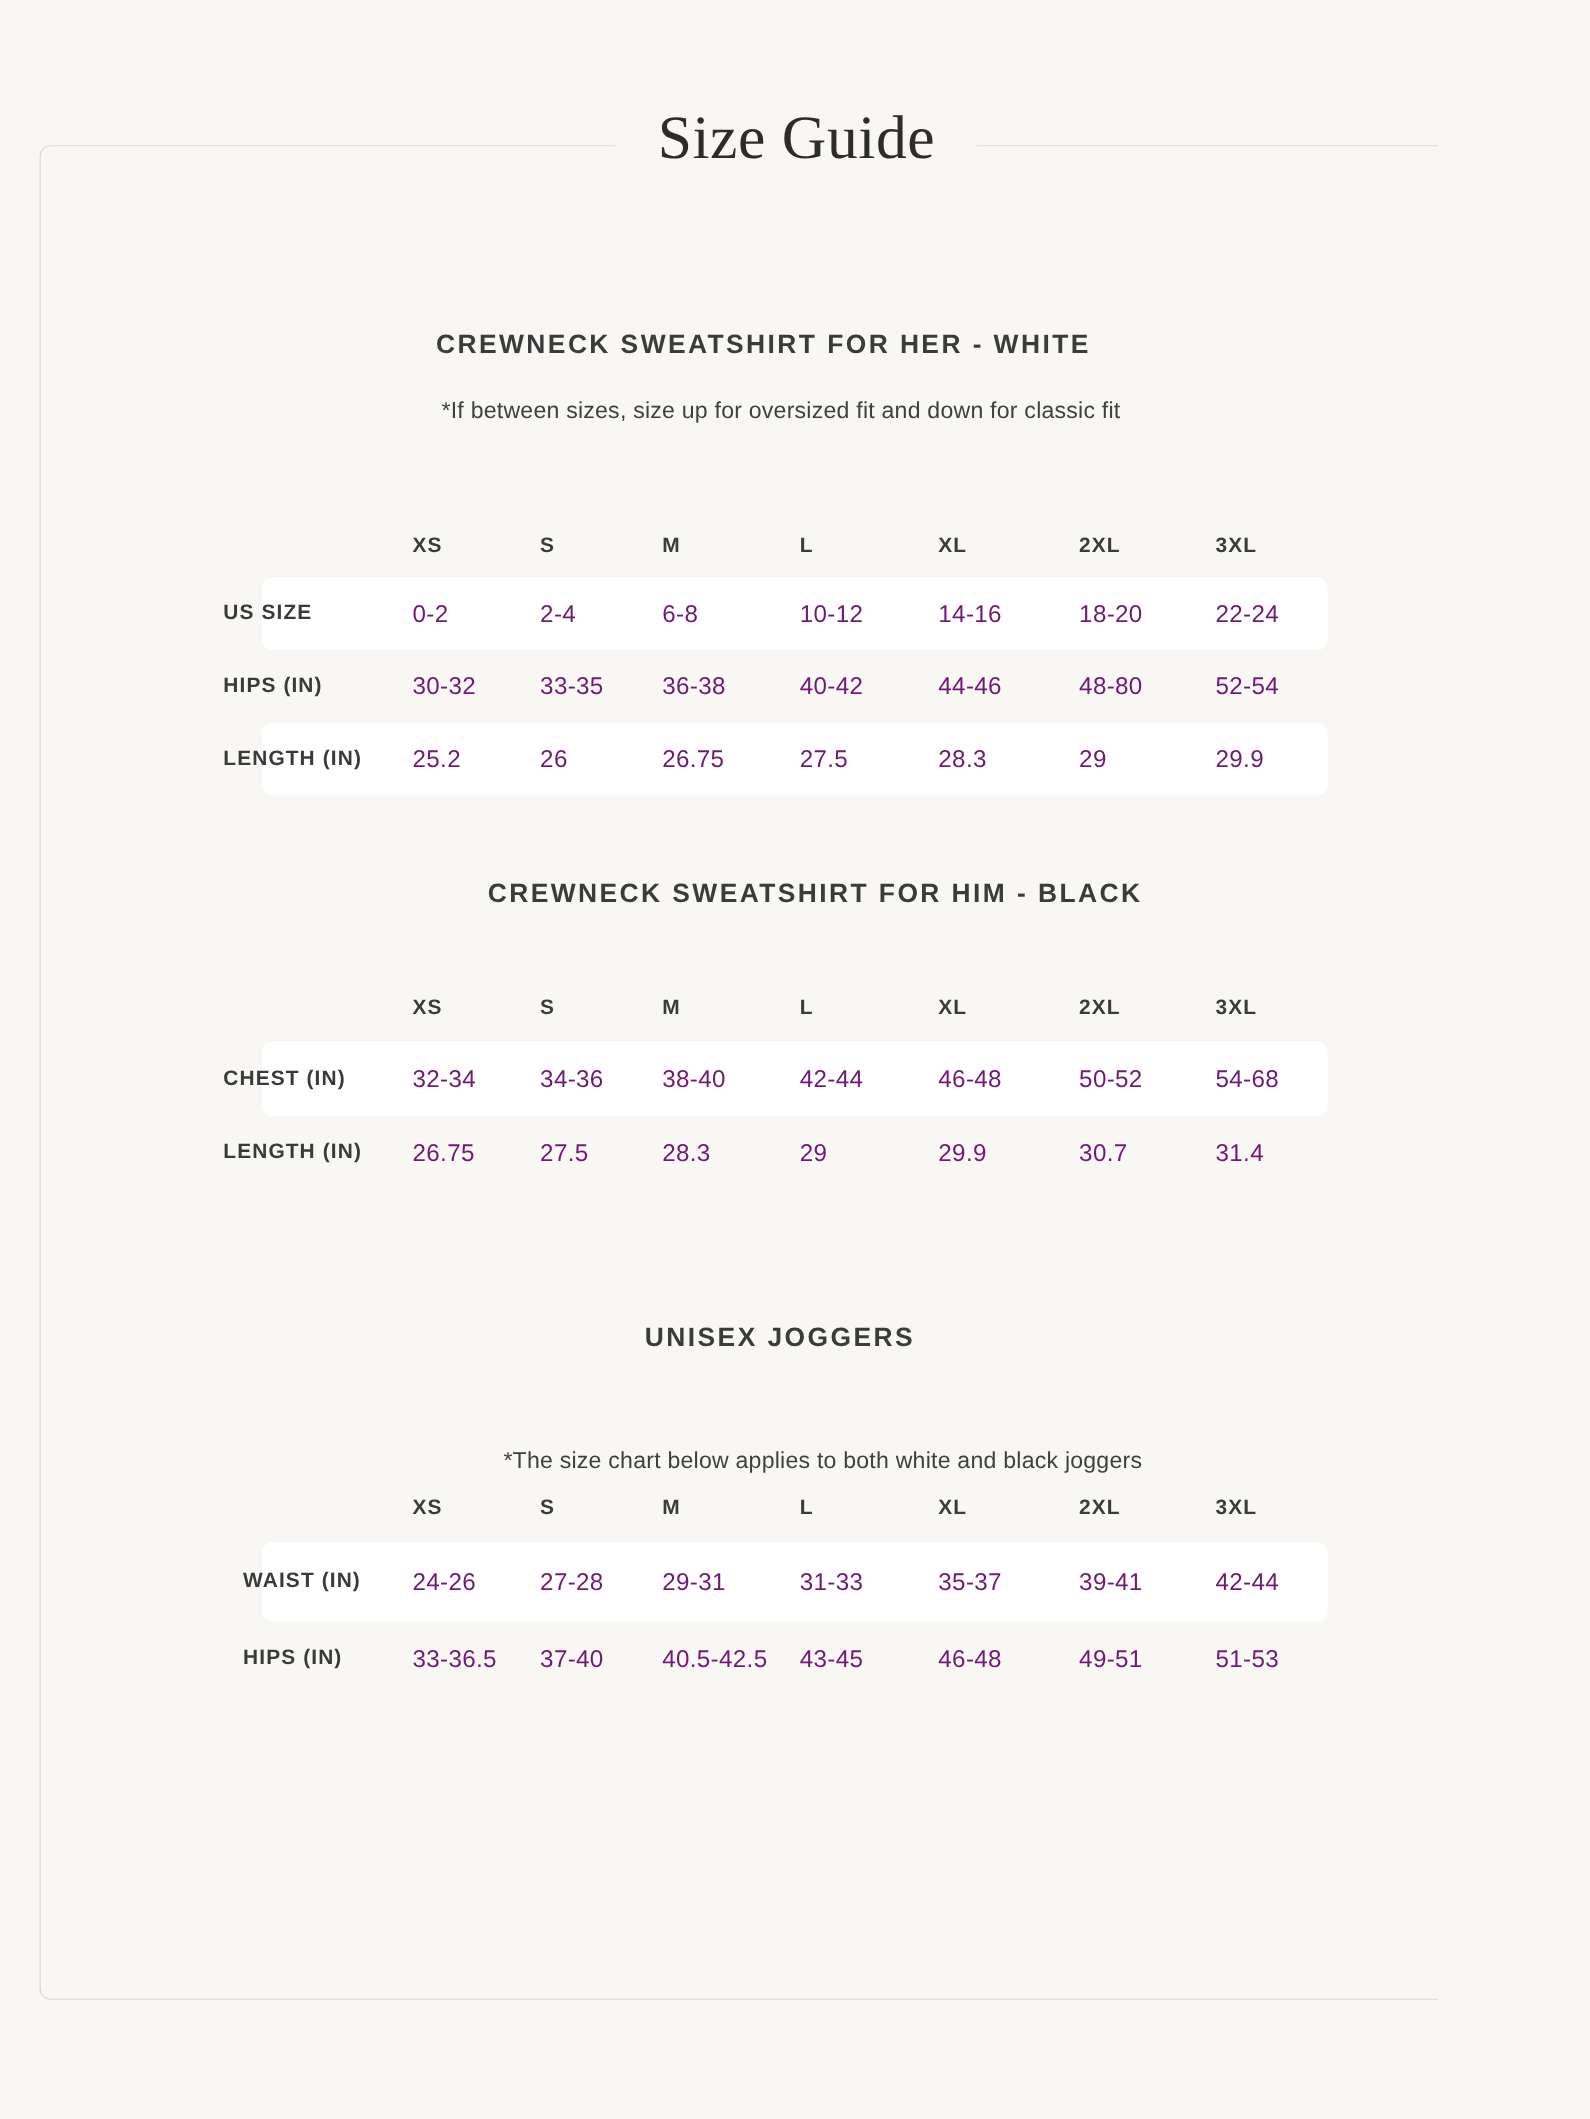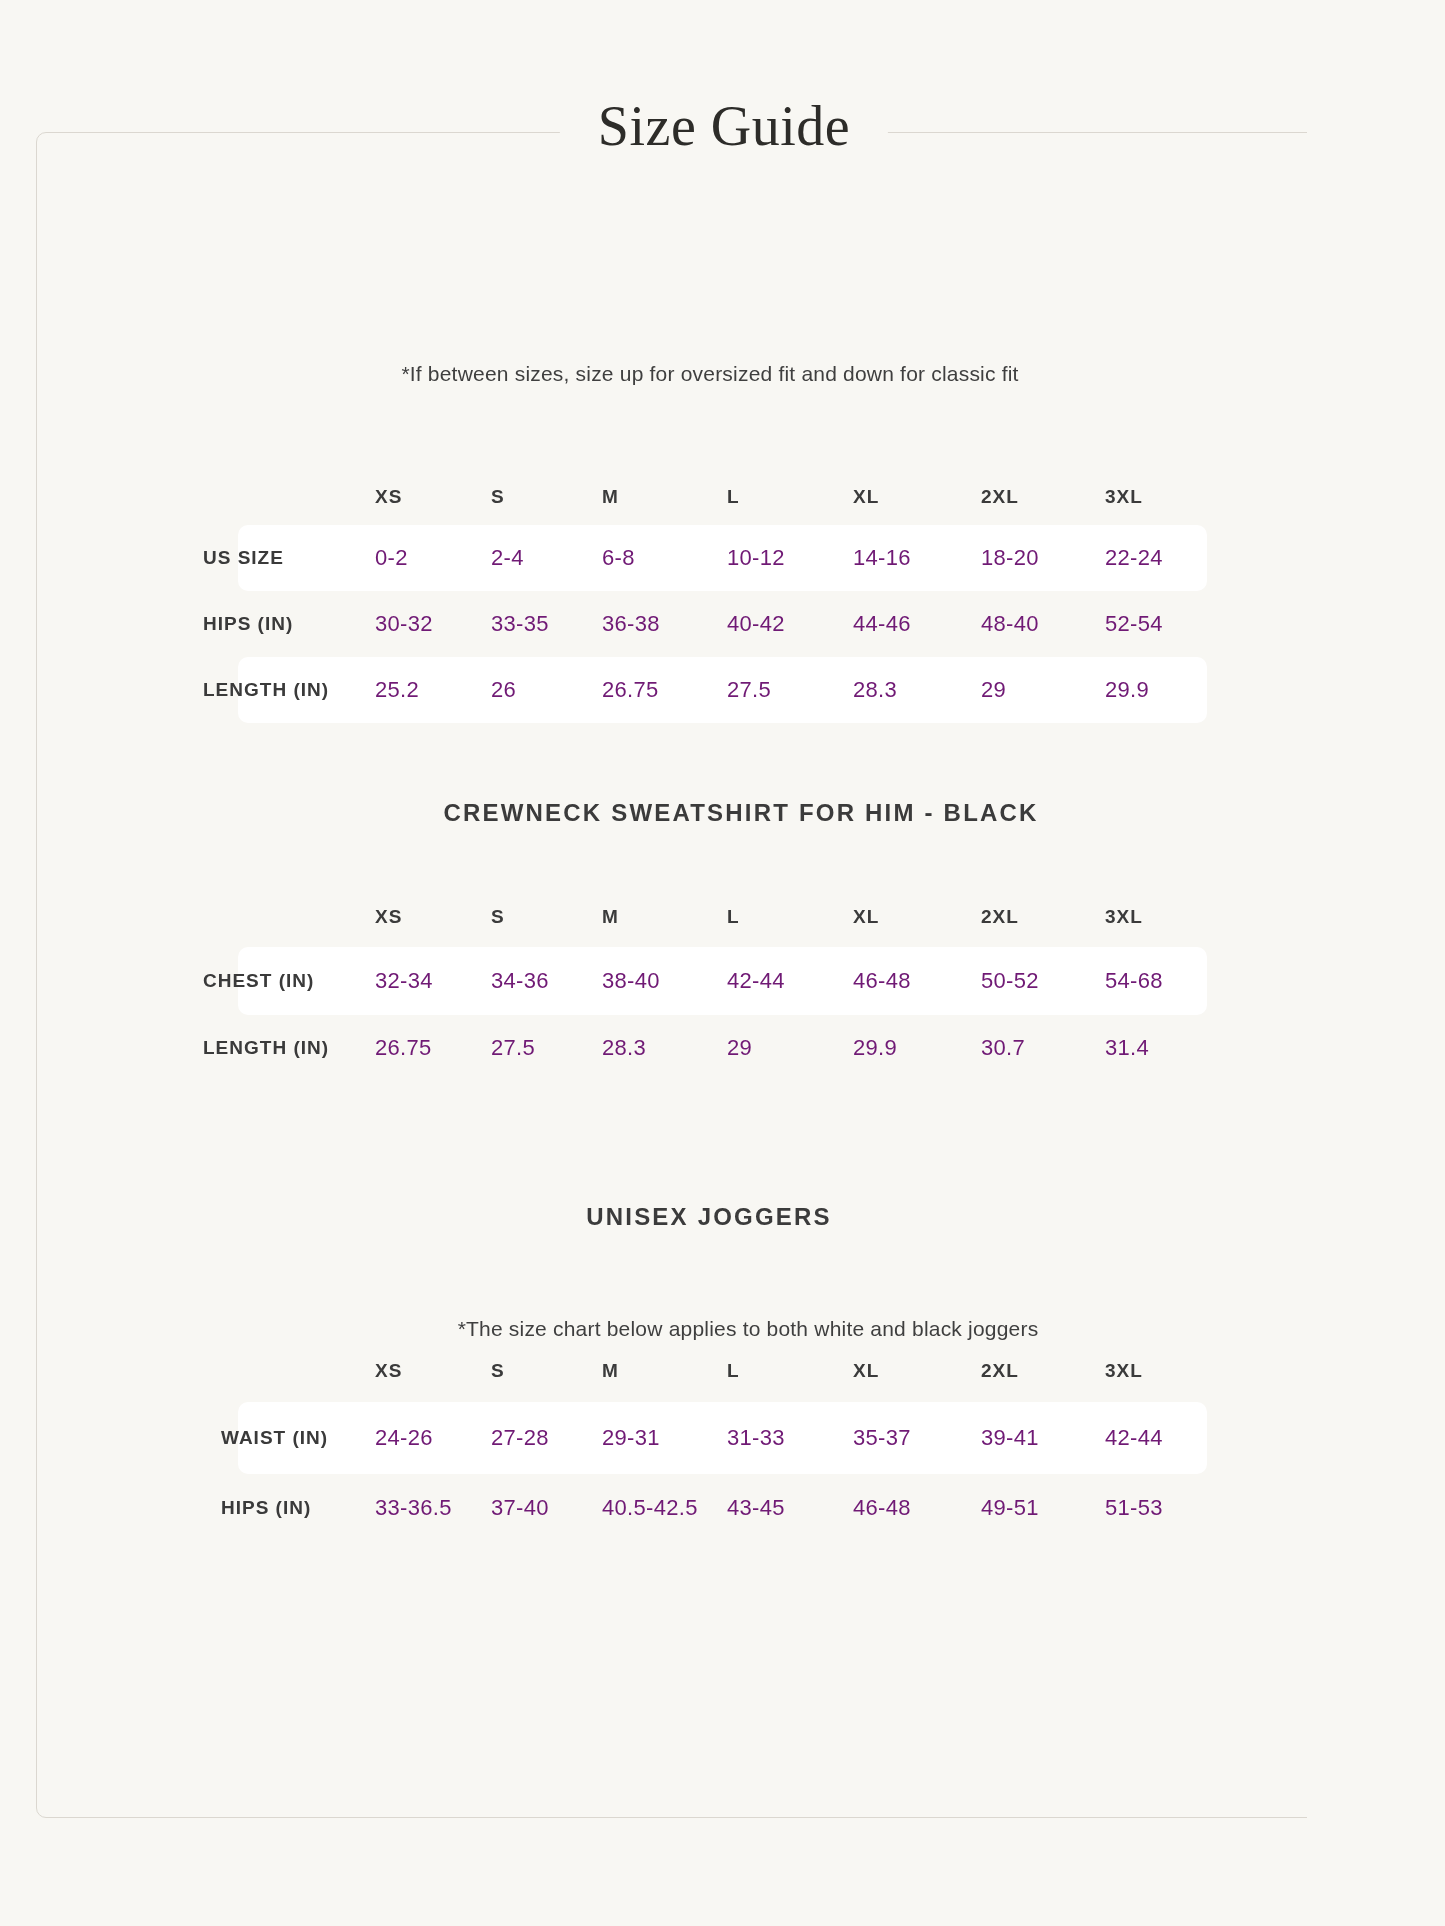--- a/index.html
+++ b/index.html
@@ -73,20 +73,21 @@
 </style>
 </head>
 <body>
 
 <div class="canvas">
 
   <div class="panel"></div>
 
   <h1 class="page-title">Size Guide</h1>
 
+  <div class="t-heading" style="left:694px;top:300px;">CREWNECK SWEATSHIRT FOR HER - WHITE</div>
   <div class="t-note" style="left:710px;top:361px;">*If between sizes, size up for oversized fit and down for classic fit</div>
 
   <div class="size-table" style="top:482px;height:242px;">
     <div class="hdr-row">
       <span class="c1">XS</span>
       <span class="c2">S</span>
       <span class="c3">M</span>
       <span class="c4">L</span>
       <span class="c5">XL</span>
       <span class="c6">2XL</span>
@@ -102,21 +103,21 @@
       <span class="cell c6">18-20</span>
       <span class="cell c7">22-24</span>
     </div>
     <div class="data-row" style="top:109px;height:66px;">
       <span class="row-label cl">HIPS (IN)</span>
       <span class="cell c1">30-32</span>
       <span class="cell c2">33-35</span>
       <span class="cell c3">36-38</span>
       <span class="cell c4">40-42</span>
       <span class="cell c5">44-46</span>
-      <span class="cell c6">48-40</span>
+      <span class="cell c6">48-80</span>
       <span class="cell c7">52-54</span>
     </div>
     <div class="data-row striped" style="top:175px;height:66px;">
       <span class="row-label cl">LENGTH (IN)</span>
       <span class="cell c1">25.2</span>
       <span class="cell c2">26</span>
       <span class="cell c3">26.75</span>
       <span class="cell c4">27.5</span>
       <span class="cell c5">28.3</span>
       <span class="cell c6">29</span>

